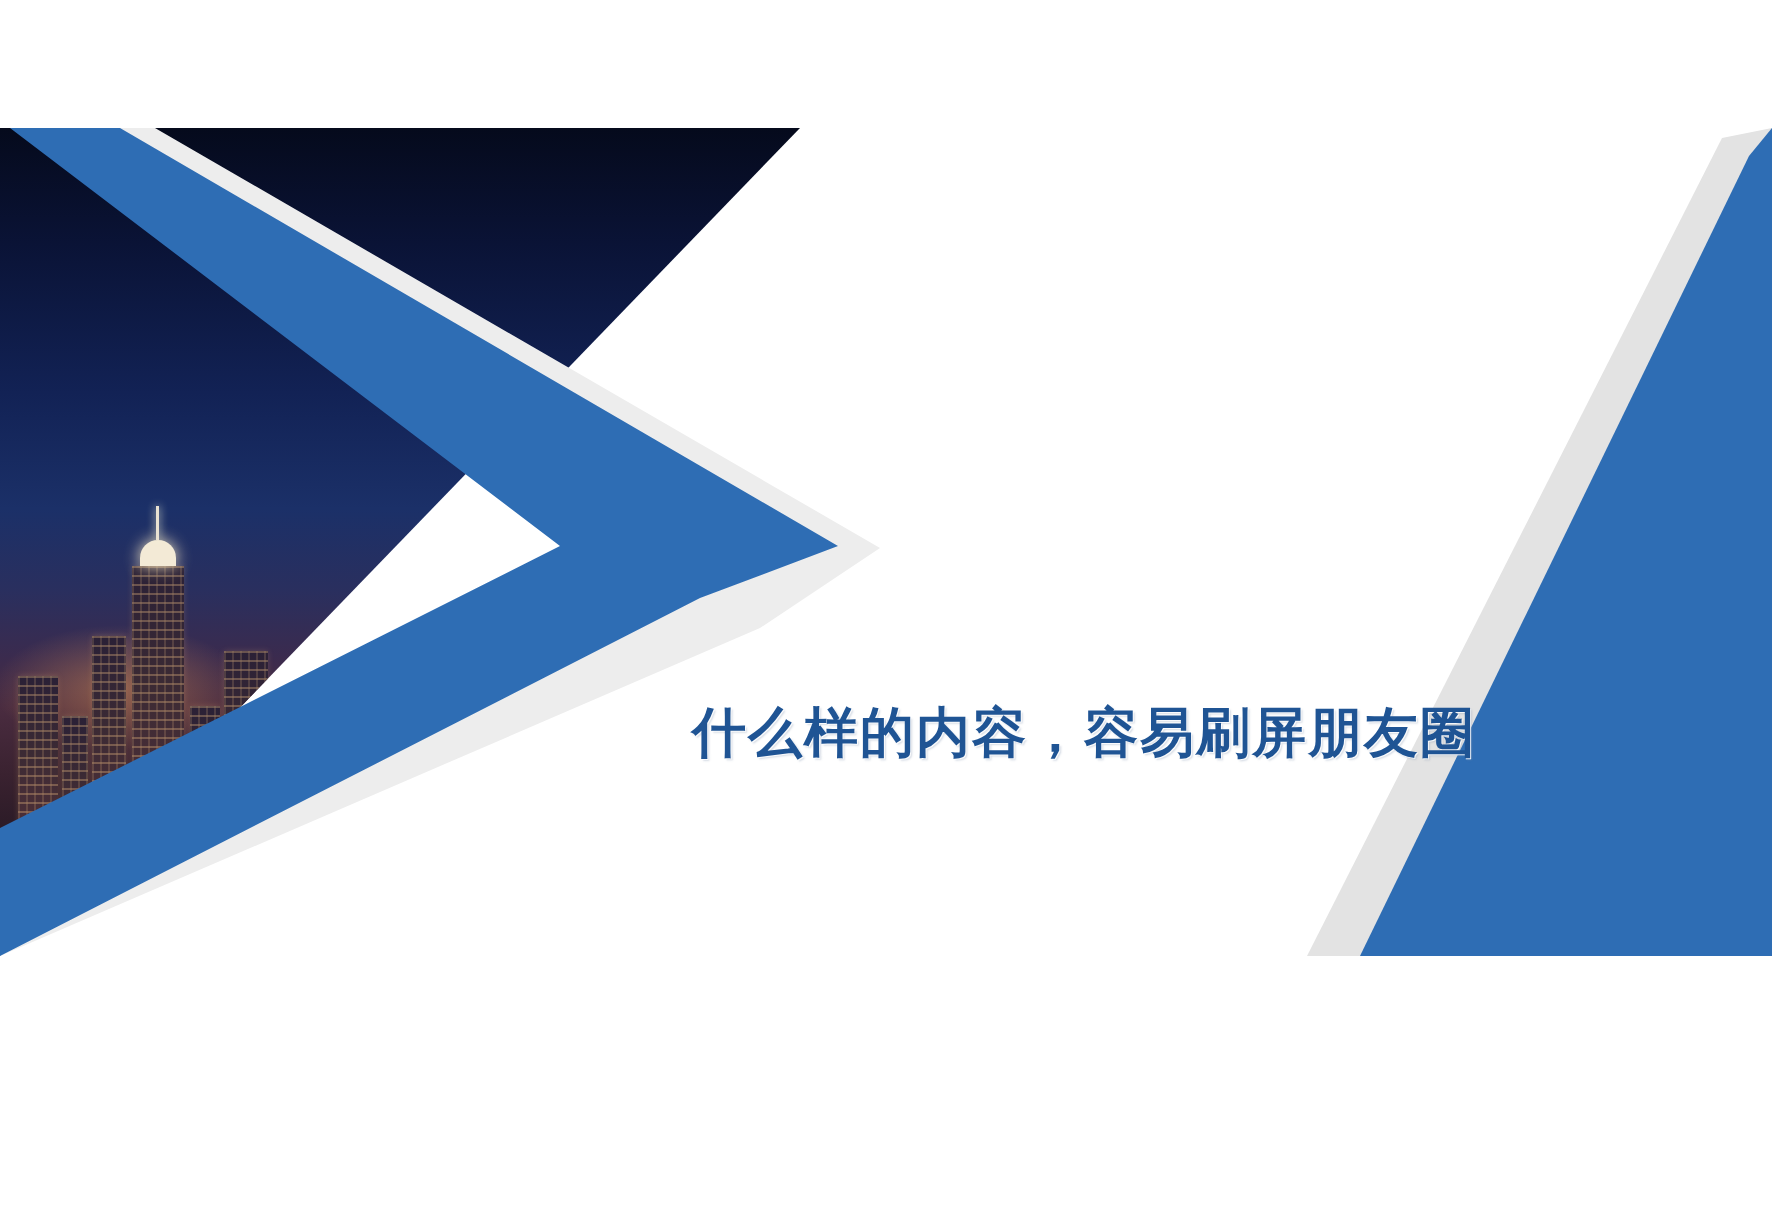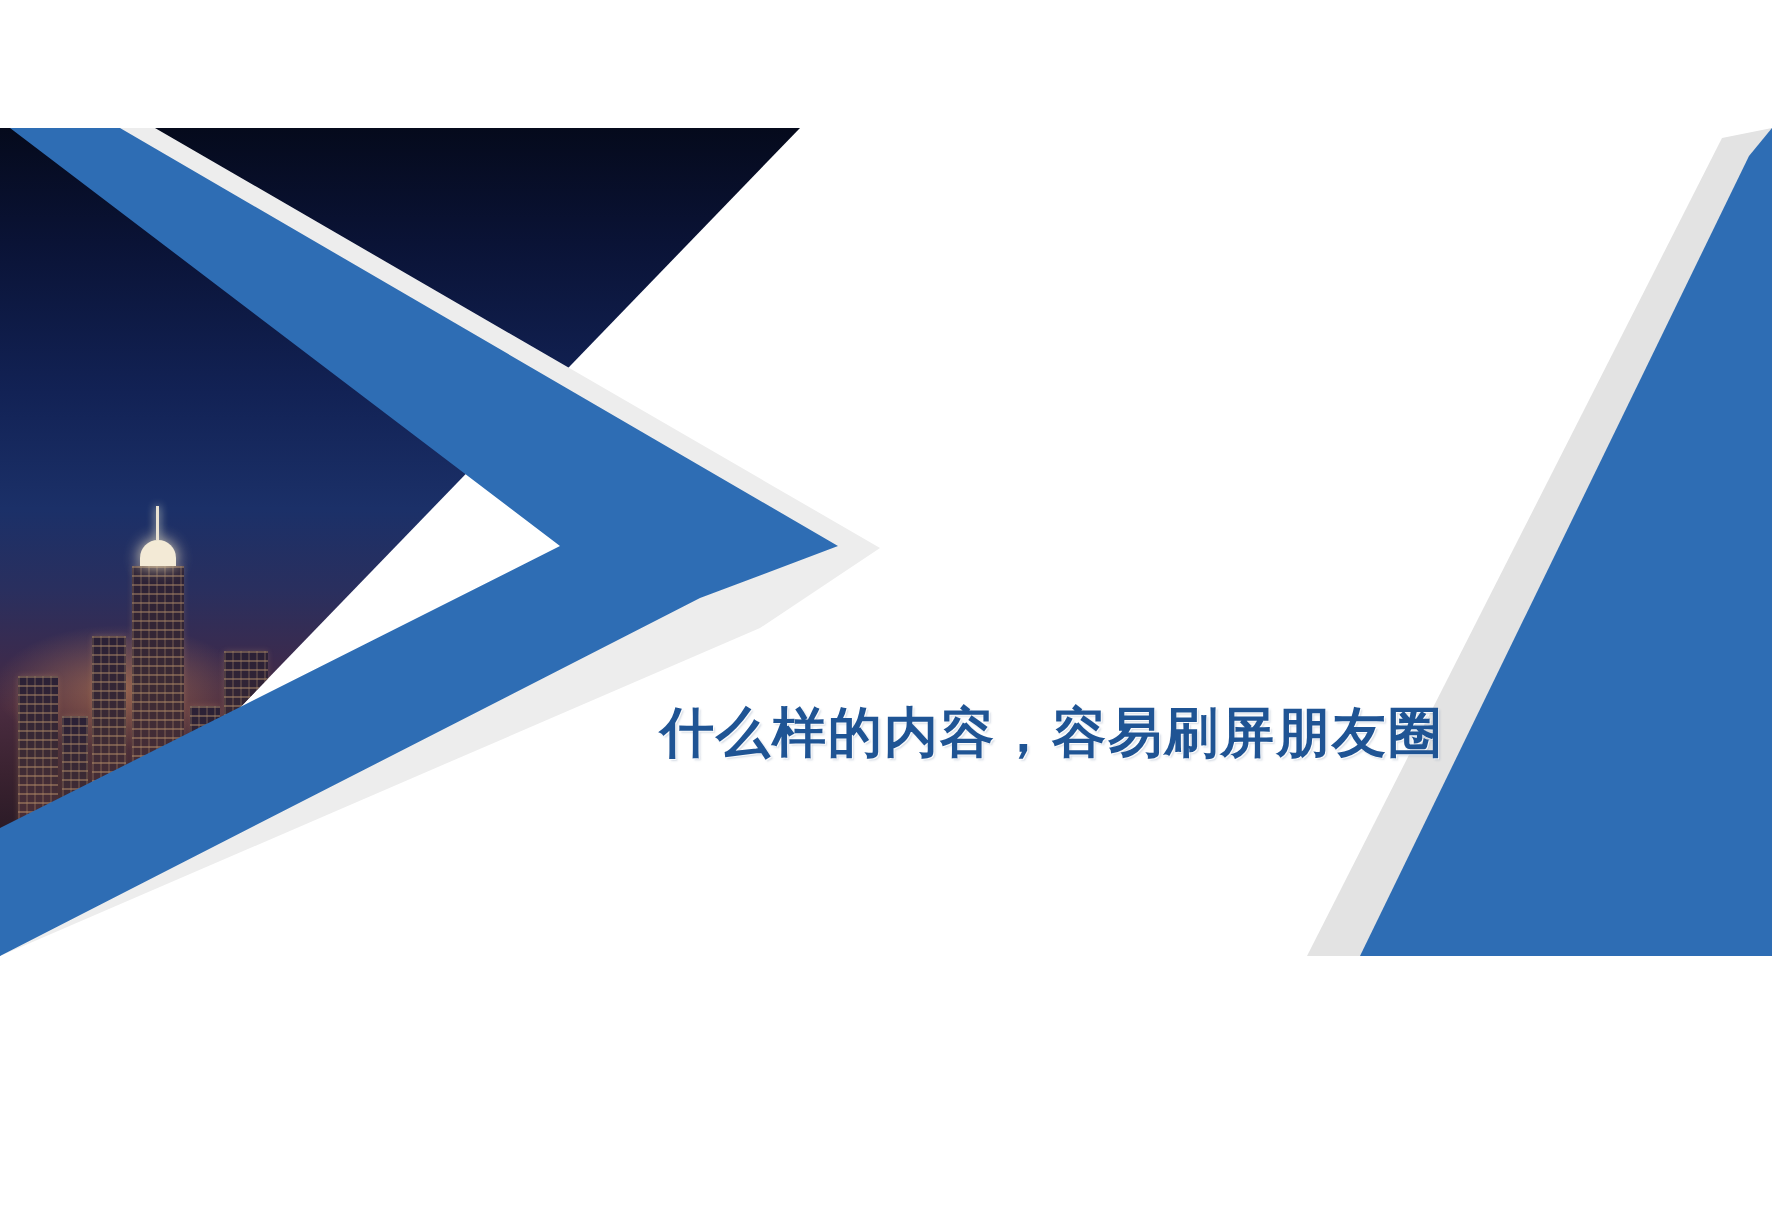--- a/index.html
+++ b/index.html
@@ -179,21 +179,21 @@
     width: 500px;
     height: 828px;
     background: #2e6db4;
     -webkit-clip-path: polygon(500px 0, 500px 828px, 88px 828px, 477px 28px);
     clip-path: polygon(500px 0, 500px 828px, 88px 828px, 477px 28px);
   }
 
   
   .title {
     position: absolute;
-    left: 660px;
+    left: 692px;
     top: 575px;
     width: 800px;
     color: #1f5494;
     font-size: 54px;
     font-weight: bold;
     letter-spacing: 2px;
     line-height: 1.1;
     white-space: nowrap;
     text-shadow:
       1px 1px 0 rgba(255,255,255,.85),

